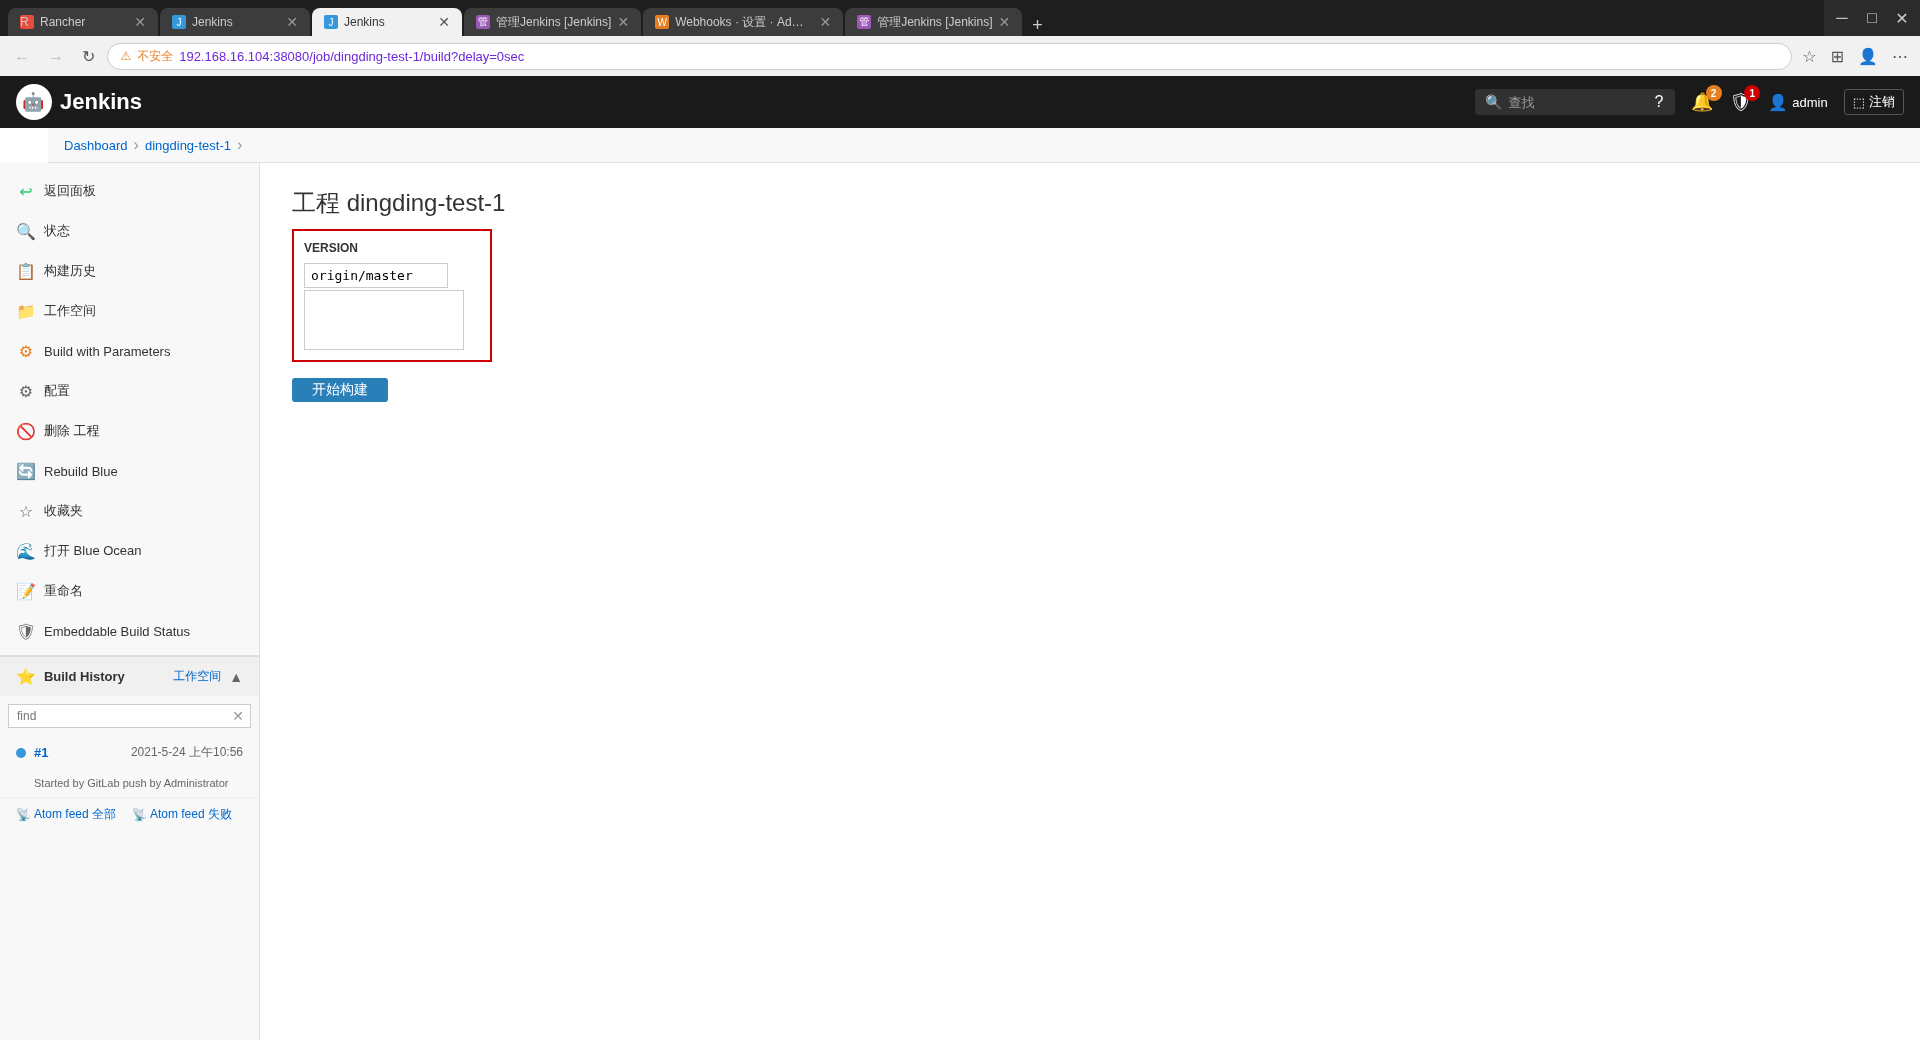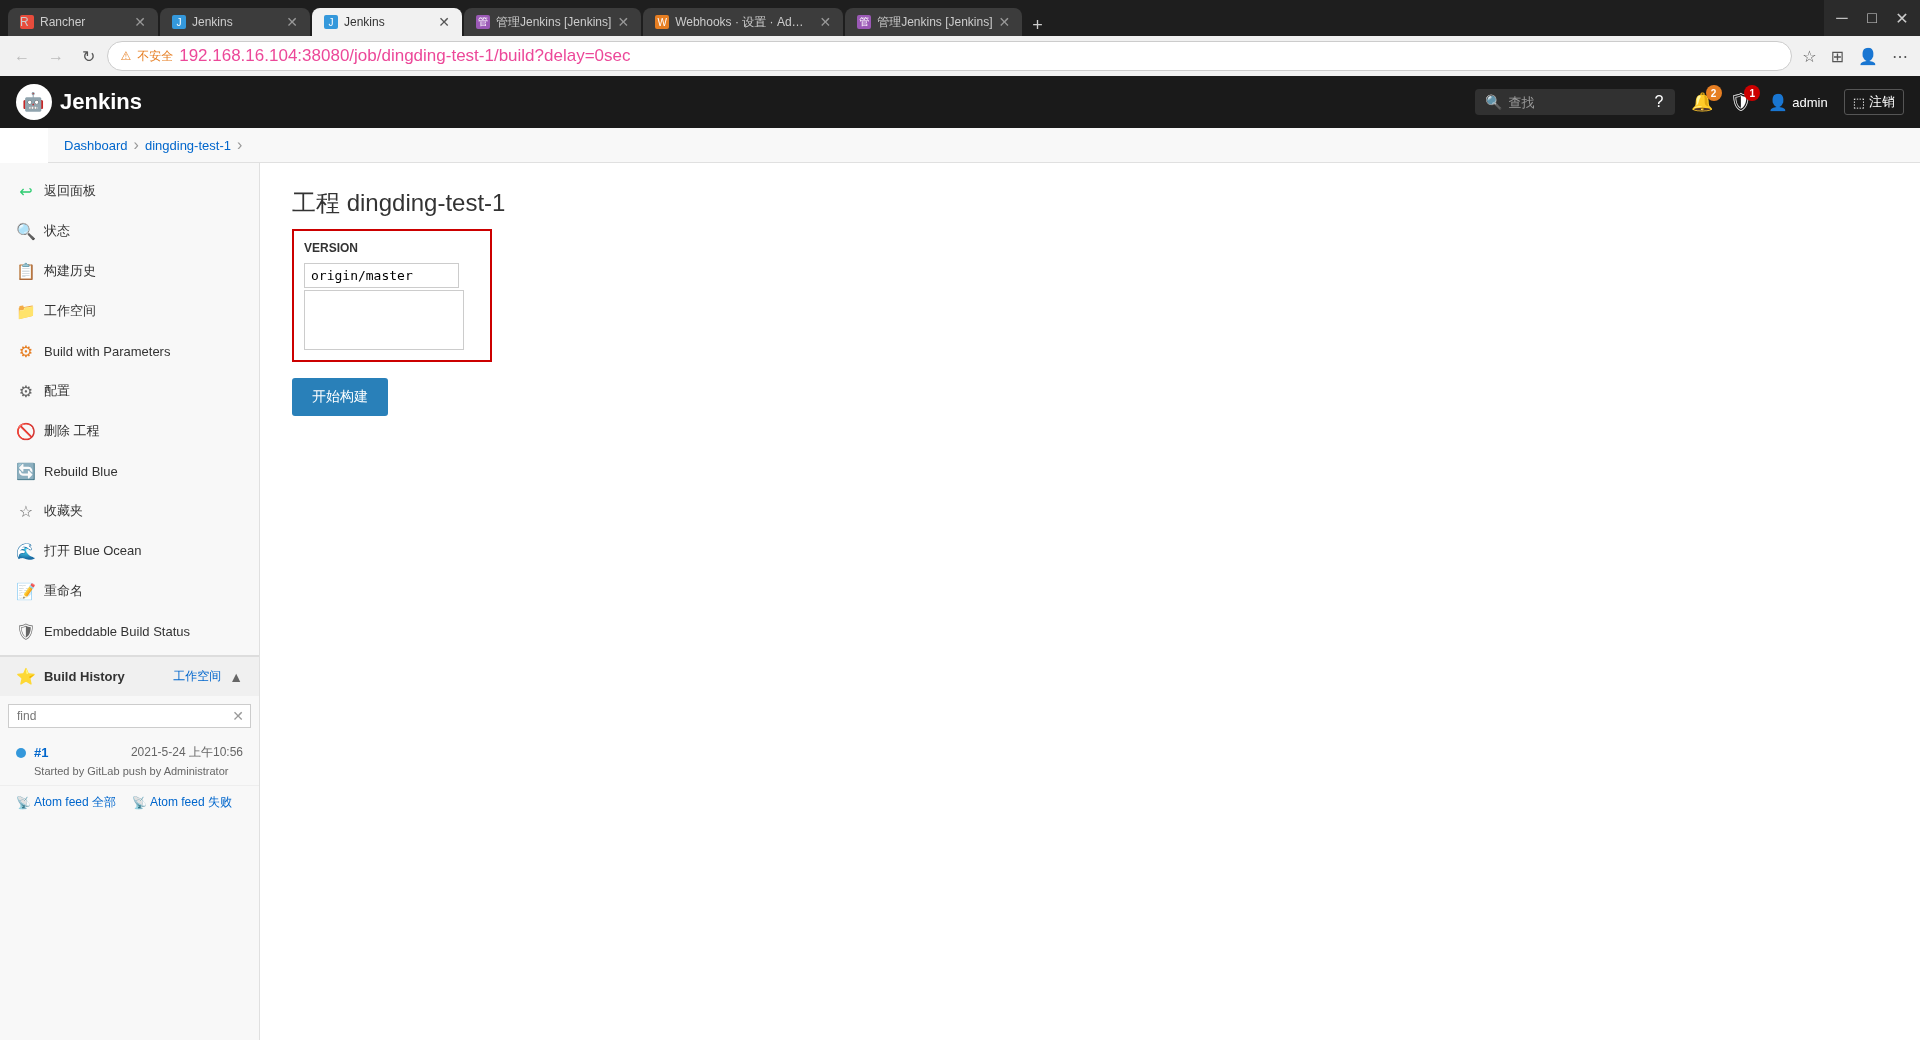--- a/index.html
+++ b/index.html
@@ -14,21 +14,21 @@
     .browser-tab .tab-title { flex: 1; overflow: hidden; text-overflow: ellipsis; white-space: nowrap; }
     .browser-tab .tab-close { color: #999; font-size: 14px; flex-shrink: 0; }
     .browser-tab.active .tab-close { color: #555; }
     .tab-new { color: #ccc; font-size: 18px; padding: 0 8px; cursor: pointer; }
 
     .browser-addressbar { background: #f1f1f1; display: flex; align-items: center; padding: 4px 8px; gap: 6px; height: 40px; }
     .nav-btn { color: #555; background: none; border: none; font-size: 16px; cursor: pointer; padding: 2px 6px; }
     .nav-btn:disabled { color: #bbb; cursor: default; }
     .address-bar { flex: 1; display: flex; align-items: center; background: #fff; border: 1px solid #ccc; border-radius: 20px; padding: 4px 12px; gap: 6px; font-size: 13px; }
     .lock-icon { color: #e67e22; font-size: 12px; }
-    .address-text { flex: 1; color: #ec4899; font-size: 17px; }
+    .address-text { flex: 1; color: #6d28d9; font-size: 13px; }
     .browser-actions { display: flex; gap: 6px; align-items: center; }
     .browser-action-btn { background: none; border: none; cursor: pointer; color: #555; font-size: 16px; padding: 2px 4px; }
     .win-controls { display: flex; align-items: center; gap: 2px; }
     .win-btn { background: none; border: none; color: #ccc; font-size: 16px; cursor: pointer; width: 28px; height: 28px; display: flex; align-items: center; justify-content: center; }
 
     
     .jenkins-header { background: #1a1a1a; color: #fff; display: flex; align-items: center; padding: 0 16px; height: 52px; gap: 16px; }
     .jenkins-logo { display: flex; align-items: center; gap: 8px; }
     .jenkins-logo-icon { width: 36px; height: 36px; background: #fff; border-radius: 50%; display: flex; align-items: center; justify-content: center; font-size: 18px; }
     .jenkins-logo-text { font-size: 22px; font-weight: bold; color: #fff; }
@@ -72,37 +72,37 @@
     .build-history-link { color: #0066cc; font-size: 12px; text-decoration: none; margin-right: 8px; }
     .build-history-toggle { cursor: pointer; font-size: 14px; color: #666; }
     .build-search { display: flex; align-items: center; margin: 8px; border: 1px solid #ccc; background: #fff; }
     .build-search input { flex: 1; border: none; outline: none; padding: 4px 8px; font-size: 12px; }
     .build-search-clear { color: #999; padding: 2px 6px; cursor: pointer; font-size: 14px; }
     .build-item { padding: 8px 16px; border-bottom: 1px solid #eee; }
     .build-item-top { display: flex; align-items: center; gap: 8px; }
     .build-dot { width: 10px; height: 10px; background: #3498db; border-radius: 50%; flex-shrink: 0; }
     .build-num { color: #0066cc; text-decoration: none; font-size: 13px; font-weight: bold; }
     .build-time { color: #666; font-size: 12px; margin-left: auto; }
-    .build-desc { font-size: 11px; color: #666; margin-top: 4px; padding-left: 18px; }
+    .build-desc { font-size: 11px; color: #666; margin-top: 16px; padding-left: 18px; }
     .atom-feeds { padding: 8px 16px; display: flex; gap: 16px; align-items: center; }
     .atom-link { color: #0066cc; font-size: 12px; text-decoration: none; display: flex; align-items: center; gap: 3px; }
 
     
     .content { flex: 1; padding: 24px 32px; }
     .page-title { font-size: 24px; font-weight: normal; margin-bottom: 10px; }
     .page-subtitle { font-size: 13px; color: #333; margin-bottom: 20px; }
 
     
     .form-section { margin-bottom: 16px; }
     .version-box { border: 2px solid #cc0000; display: inline-block; padding: 10px; min-width: 200px; background: #fff; }
     .version-label { font-size: 12px; font-weight: bold; color: #333; margin-bottom: 8px; }
-    .version-select { width: 155px; padding: 4px 24px 4px 6px; border: 1px solid #ccc; background: #fff; font-size: 13px; font-family: monospace; appearance: none; cursor: pointer; }
+    .version-select { width: 144px; padding: 4px 24px 4px 6px; border: 1px solid #ccc; background: #fff; font-size: 13px; font-family: monospace; appearance: none; cursor: pointer; }
     .version-dropdown { border: 1px solid #ccc; background: #fff; width: 160px; min-height: 60px; margin-top: 2px; }
     .form-hint { font-size: 13px; color: #333; margin-top: 10px; margin-bottom: 16px; }
-    .build-btn { background: #2980b9; color: #fff; border: none; padding: 10px 20px; font-size: 14px; cursor: pointer; border-radius: 3px; }
+    .build-btn { background: #2980b9; color: #fff; border: none; padding: 3px 20px; font-size: 14px; cursor: pointer; border-radius: 3px; }
   </style>
 </head>
 <body>
 
 <div class="browser-chrome">
   <div style="display:flex; align-items:center; background:#2b2b2b;">
     <div class="browser-tabs" style="flex:1; display:flex; align-items:flex-end; padding:8px 0 0 8px; height:36px;">
       <div class="browser-tab">
         <div class="tab-favicon" style="background:#e74c3c;">R</div>
         <span class="tab-title">Rancher</span>

